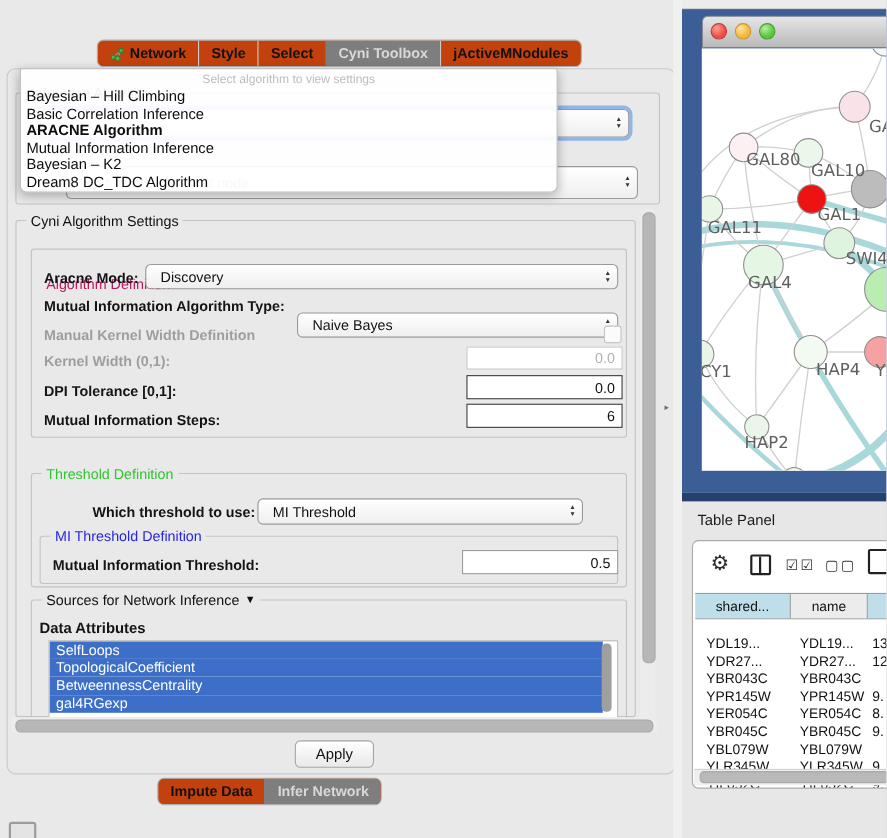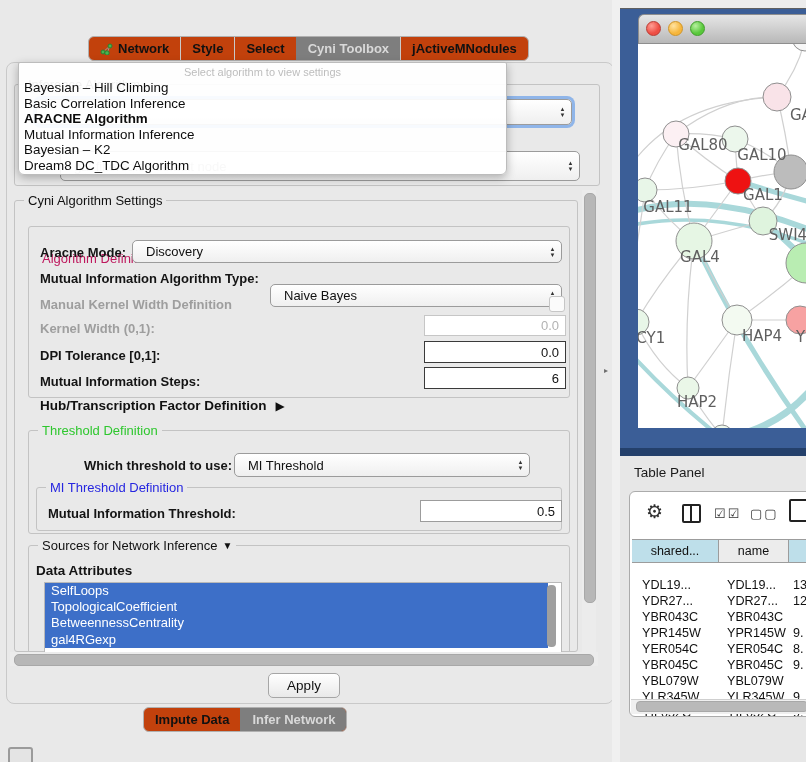--- a/index.html
+++ b/index.html
@@ -243,24 +243,20 @@
 
   <span class="abs lbl gray" id="lbl-kernel">Kernel Width (0,1):</span>
   <div class="abs tfield dis" id="fld-kernel">0.0</div>
 
   <span class="abs lbl" id="lbl-dpi">DPI Tolerance [0,1]:</span>
   <div class="abs tfield dark" id="fld-dpi">0.0</div>
 
   <span class="abs lbl" id="lbl-steps">Mutual Information Steps:</span>
   <div class="abs tfield dark" id="fld-steps">6</div>
 
-  <div class="abs" id="hub-row">
-    <span class="lblb">Hub/Transcription Factor Definition</span>
-    <span id="hub-arrow">▶</span>
-  </div>
 
   <div class="abs grp" id="grp-thresh"></div>
   <span class="abs grp-title" id="grp-thresh-title">Threshold Definition</span>
 
   <span class="abs lbl" id="lbl-which">Which threshold to use:</span>
   <div class="abs combo" id="cmb-which">
     <span class="val">MI Threshold</span>
     <span class="spin">
         <i>▲</i>
         <i>▼</i>

